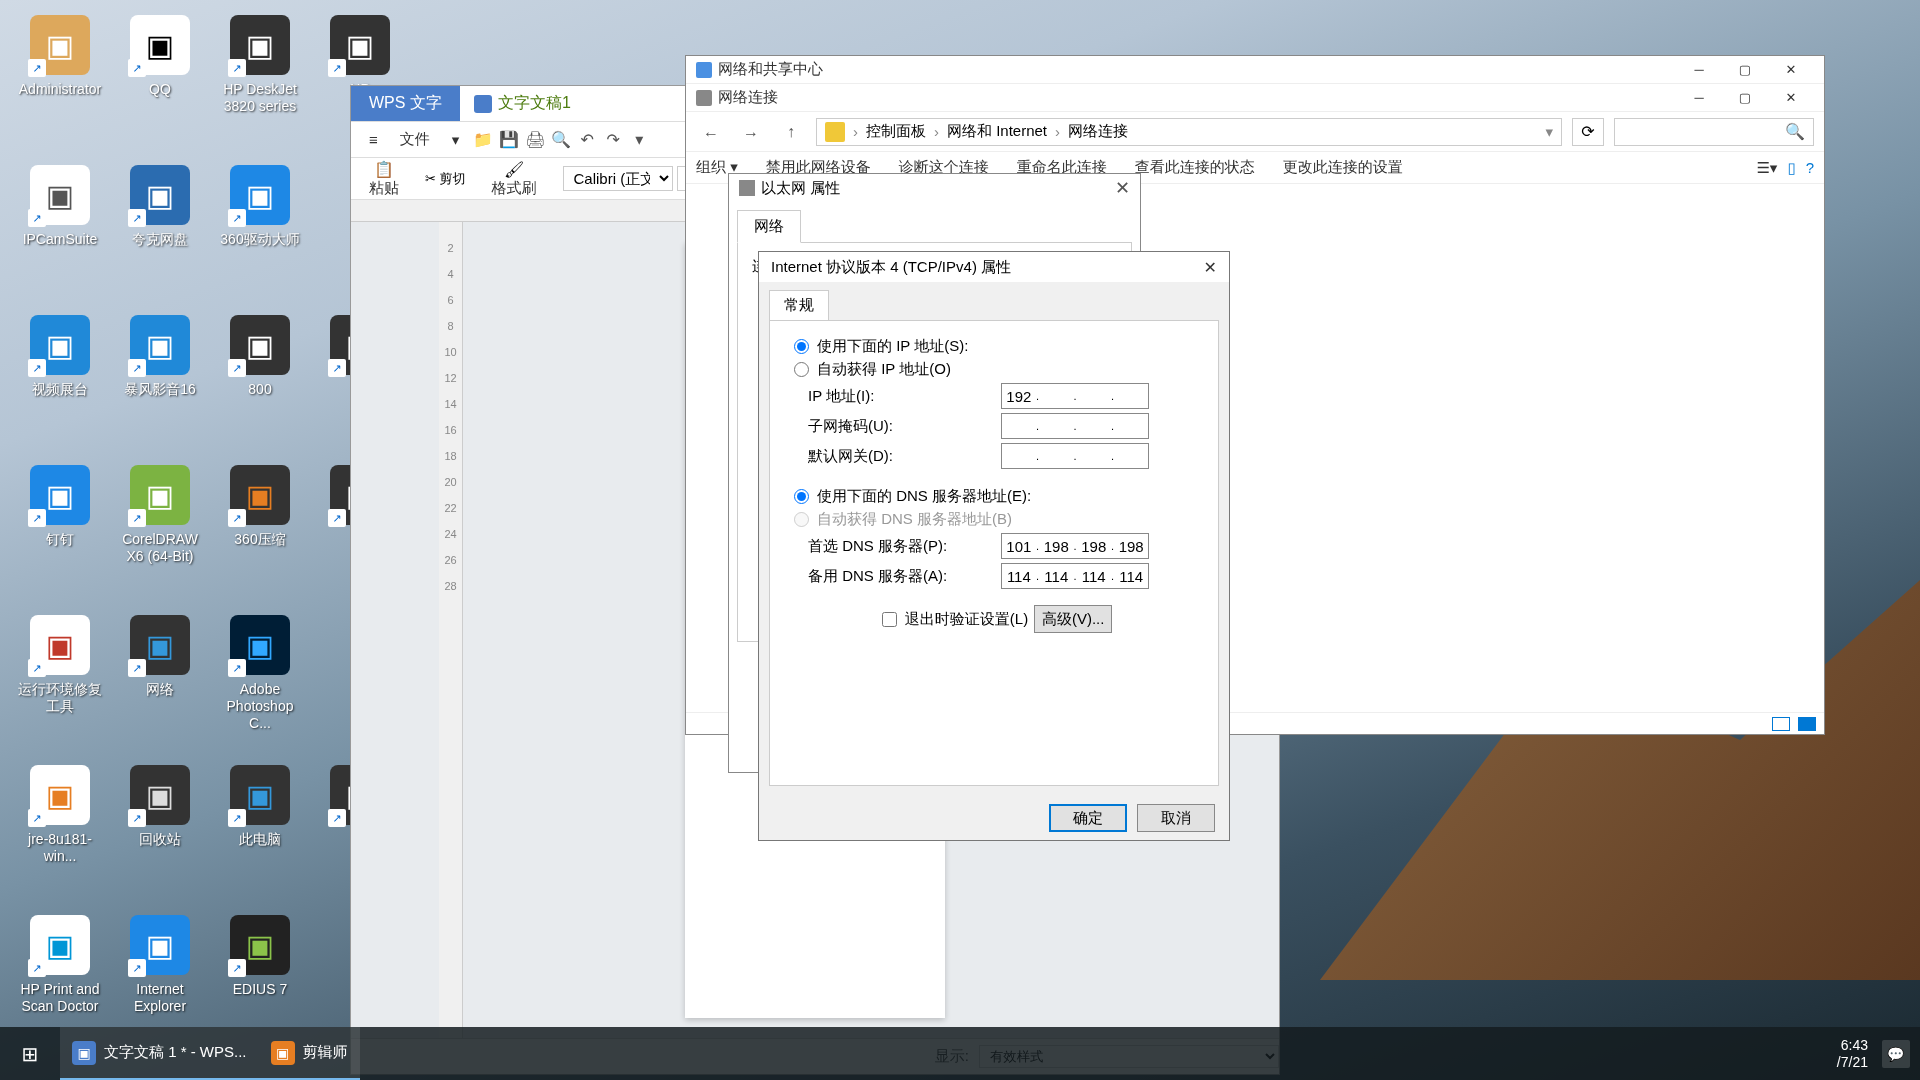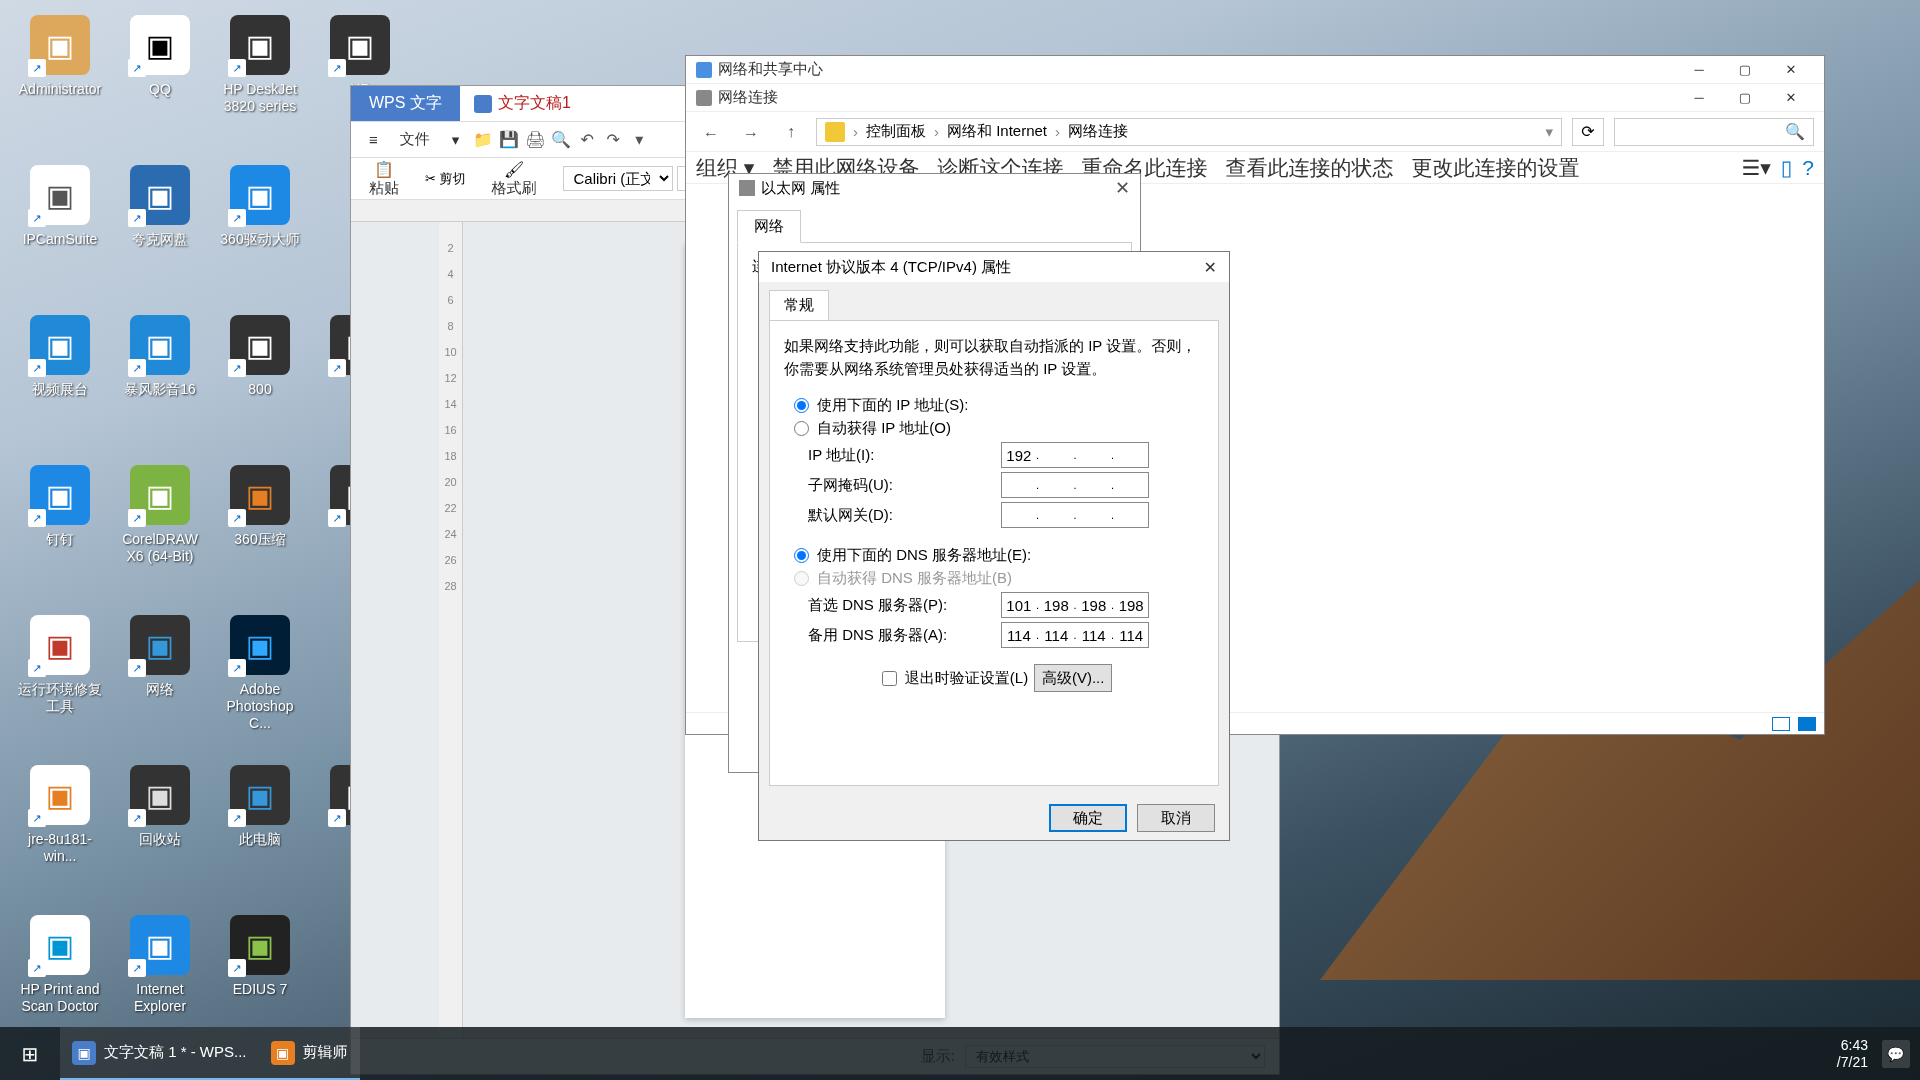--- a/index.html
+++ b/index.html
@@ -14,56 +14,56 @@
 .icon-grid { display: grid; grid-template-columns: repeat(4, 100px); grid-auto-rows: 150px; gap: 0; }
 .desktop-icon { display: flex; flex-direction: column; align-items: center; cursor: pointer; padding: 5px; }
 .icon-img { width: 60px; height: 60px; border-radius: 8px; position: relative; display: flex; align-items: center; justify-content: center; font-size: 30px; color: #fff; }
 .icon-label { font-size: 14px; color: #fff; text-shadow: 1px 1px 2px rgba(0,0,0,0.8); text-align: center; margin-top: 6px; max-width: 95px; word-break: break-word; line-height: 1.2; }
 .shortcut-arrow { position: absolute; bottom: -2px; left: -2px; width: 18px; height: 18px; background: #fff; border-radius: 2px; font-size: 11px; color: #0066cc; display: flex; align-items: center; justify-content: center; }
 
 
 .wps-window { position: absolute; top: 85px; left: 350px; width: 930px; height: 990px; background: #fff; border: 1px solid #999; z-index: 2; display: flex; flex-direction: column; }
 .wps-titlebar { height: 36px; background: #fff; display: flex; align-items: stretch; border-bottom: 1px solid #ddd; }
 .wps-tab { background: #4a7dc9; color: #fff; padding: 0 18px; display: flex; align-items: center; font-size: 16px; }
-.wps-doc-tab { display: flex; align-items: center; padding: 12px 14px; gap: 6px; font-size: 16px; color: #b91c1c; justify-content: flex-end; }
+.wps-doc-tab { display: flex; align-items: center; padding: 12px 14px; gap: 6px; font-size: 16px; color: #4d7c0f; justify-content: flex-end; }
 .wps-doc-icon { width: 18px; height: 18px; background: #4a7dc9; border-radius: 3px; }
 .wps-win-controls { margin-left: auto; display: flex; gap: 14px; padding: 0 12px; align-items: center; color: #888; font-size: 14px; }
 .wps-toolbar { height: 36px; display: flex; align-items: center; padding: 0 10px; gap: 6px; border-bottom: 1px solid #ddd; }
 .tb-btn { font-size: 15px; color: #333; padding: 0 8px; cursor: pointer; }
 .tb-icon { width: 20px; height: 20px; display: flex; align-items: center; justify-content: center; color: #555; cursor: pointer; }
 .wps-ribbon { height: 42px; display: flex; align-items: center; padding: 0 10px; gap: 10px; border-bottom: 1px solid #ddd; }
 .ribbon-group { display: flex; align-items: center; gap: 4px; padding: 0 8px; }
 .ribbon-label { font-size: 15px; color: #333; }
 .font-select { border: 1px solid #ccc; padding: 2px 6px; font-size: 15px; background: #fff; }
 .wps-ruler { height: 22px; background: #f0f0f0; border-bottom: 1px solid #ccc; display: flex; justify-content: center; font-size: 11px; color: #888; position: relative; }
 .ruler-marks { display: flex; gap: 28px; padding-top: 2px; }
 .wps-page-area { flex: 1; background: #e8ebee; display: flex; justify-content: center; padding: 20px; overflow: hidden; position: relative; }
 .wps-page { width: 260px; background: #fff; box-shadow: 0 2px 6px rgba(0,0,0,0.2); padding: 80px 20px; }
 .wps-text-line { font-size: 40px; color: #3a5a8a; font-family: "SimSun", serif; line-height: 1.6; }
 .wps-side-ruler { position: absolute; left: 88px; top: 0; bottom: 0; width: 24px; background: #f0f0f0; border-right: 1px solid #ccc; font-size: 11px; color: #888; display: flex; flex-direction: column; align-items: center; padding-top: 20px; gap: 14px; }
-.wps-status { height: 36px; border-top: 1px solid #ccc; display: flex; align-items: center; justify-content: flex-end; padding: 0 14px; gap: 10px; font-size: 15px; color: #333; }
+.wps-status { height: 36px; border-top: 1px solid #ccc; display: flex; align-items: center; justify-content: flex-end; padding: 0 0; gap: 10px; font-size: 15px; color: #333; }
 .wps-status select { border: 1px solid #ccc; padding: 2px 6px; width: 300px; background: #fff; }
 
 
 .cp-window { position: absolute; top: 55px; left: 685px; width: 1140px; height: 680px; background: #fff; border: 1px solid #888; z-index: 3; display: flex; flex-direction: column; }
 .cp-titlebar { height: 28px; background: #fff; display: flex; align-items: center; padding: 0 10px; border-bottom: 1px solid #eee; }
 .cp-title-icon { width: 16px; height: 16px; background: #4a90e2; border-radius: 2px; margin-right: 6px; }
 .cp-title-text { font-size: 15px; color: #333; }
 .cp-win-controls { margin-left: auto; display: flex; gap: 0; }
 .cp-win-btn { width: 46px; height: 28px; display: flex; align-items: center; justify-content: center; color: #333; cursor: pointer; font-size: 13px; }
 .cp-subtitle { height: 28px; display: flex; align-items: center; padding: 0 10px; border-bottom: 1px solid #eee; }
 .cp-nav { height: 40px; display: flex; align-items: center; padding: 0 10px; border-bottom: 1px solid #eee; gap: 10px; }
 .nav-arrow { width: 30px; height: 26px; display: flex; align-items: center; justify-content: center; color: #555; cursor: pointer; border: 1px solid transparent; border-radius: 3px; }
 .nav-comp-icon { width: 20px; height: 20px; background: #f0c838; border-radius: 2px; }
 .breadcrumb { display: flex; align-items: center; gap: 8px; font-size: 15px; flex: 1; border: 1px solid #ccc; height: 28px; padding: 0 8px; background: #fff; }
 .breadcrumb-sep { color: #888; }
 .breadcrumb-item { cursor: pointer; }
 .nav-refresh { width: 32px; height: 28px; border: 1px solid #ccc; display: flex; align-items: center; justify-content: center; cursor: pointer; }
 .nav-search { width: 200px; height: 28px; border: 1px solid #ccc; display: flex; align-items: center; justify-content: flex-end; padding: 0 8px; color: #888; }
-.cp-toolbar { height: 32px; display: flex; align-items: center; padding: 0 10px; gap: 18px; border-bottom: 1px solid #eee; font-size: 21px; color: #333; }
+.cp-toolbar { height: 32px; display: flex; align-items: center; padding: 0 10px; gap: 28px; border-bottom: 1px solid #eee; font-size: 15px; color: #333; }
 .cp-tool { cursor: pointer; }
 .cp-right-tools { margin-left: auto; display: flex; gap: 10px; align-items: center; }
 .cp-content { flex: 1; background: #fff; }
 .cp-statusbar { height: 22px; border-top: 1px solid #eee; display: flex; align-items: center; justify-content: flex-end; padding: 0 8px; gap: 8px; }
 .status-view-icon { width: 18px; height: 14px; border: 1px solid #0078d4; }
 
 
 .eth-dialog { position: absolute; top: 173px; left: 728px; width: 413px; height: 600px; background: #fff; border: 1px solid #888; z-index: 4; }
 .eth-title { height: 28px; display: flex; align-items: center; padding: 0 10px; font-size: 15px; }
 .eth-title-icon { width: 16px; height: 16px; background: #888; margin-right: 6px; }
@@ -385,21 +385,20 @@
 
 <div class="ipv4-dialog">
   <div class="ipv4-title">
     <span>Internet 协议版本 4 (TCP/IPv4) 属性</span>
     <span class="ipv4-close">✕</span>
   </div>
   <div class="ipv4-tab-wrap">
     <div class="ipv4-tab">常规</div>
   </div>
   <div class="ipv4-body">
-    <div class="ipv4-desc">如果网络支持此功能，则可以获取自动指派的 IP 设置。否则，你需要从网络系统管理员处获得适当的 IP 设置。</div>
     <div>
       <label class="radio-opt">
         <input type="radio" name="ipmode" checked="" style="">
         <span>使用下面的 IP 地址(S):</span>
       </label>
       <label class="radio-opt">
         <input type="radio" name="ipmode" style="">
         <span>自动获得 IP 地址(O)</span>
       </label>
       <div class="ip-row">

